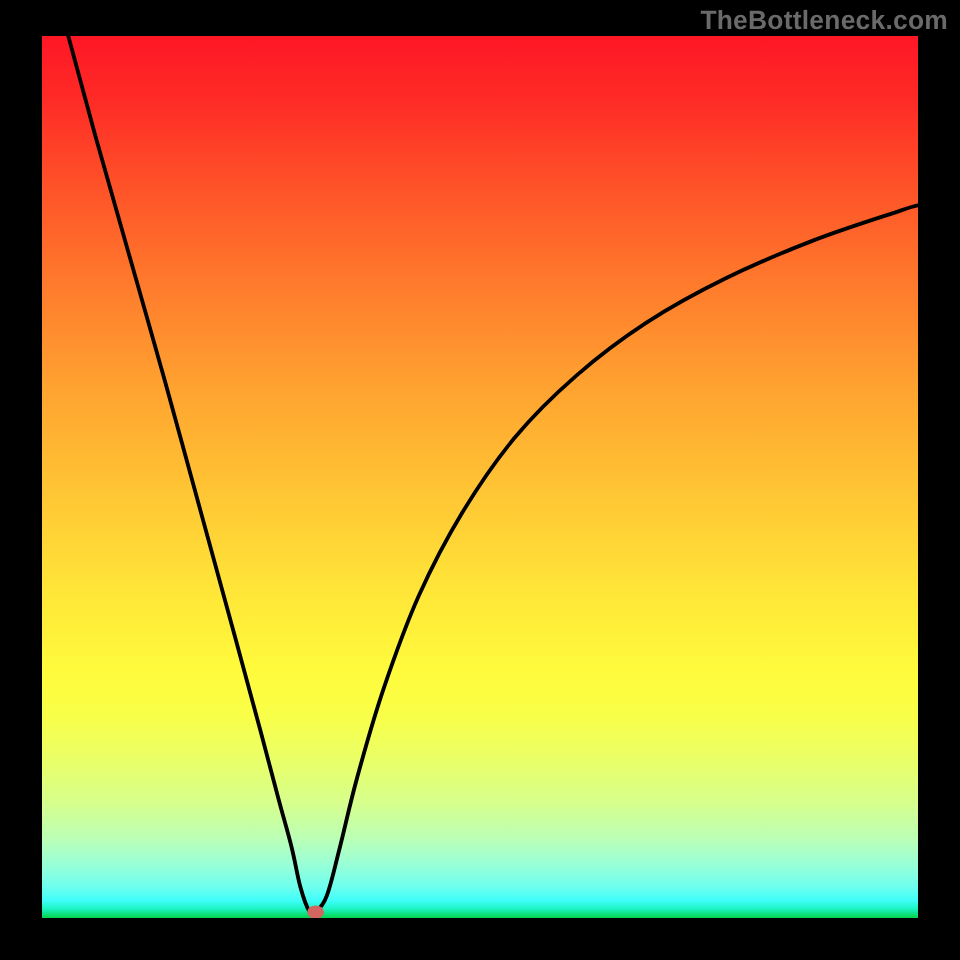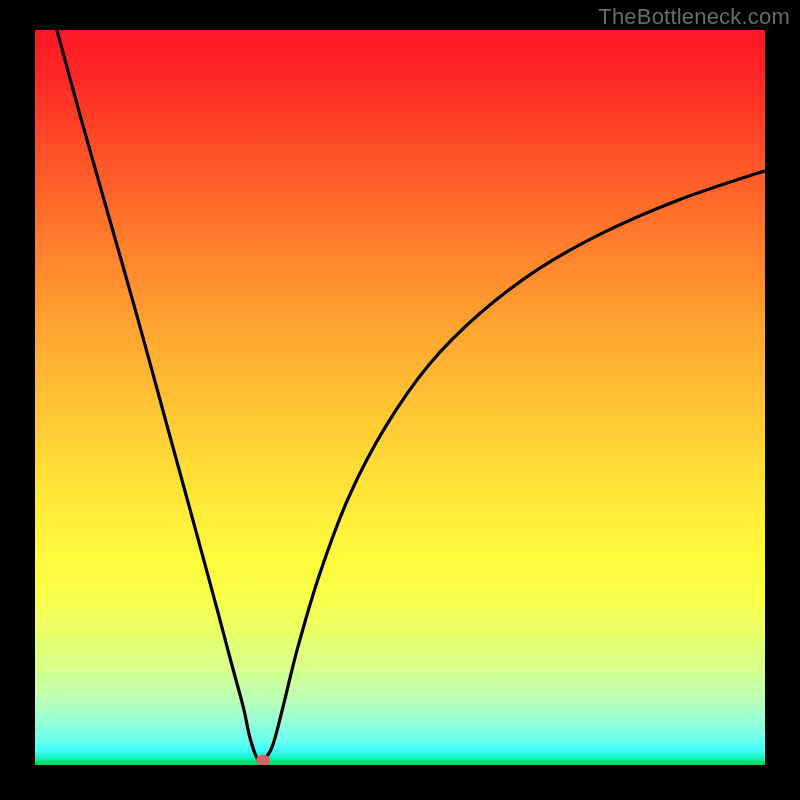--- a/index.html
+++ b/index.html
@@ -16,21 +16,21 @@
     width: 800px;
     height: 800px;
     background: #000;
   }
   .watermark {
     position: absolute;
     top: 4px;
     right: 10px;
     color: #6a6a6a;
     font-size: 22px;
-    font-weight: 400;
+    font-weight: 700;
     letter-spacing: 0.2px;
     z-index: 6;
   }
   .plot-area {
     position: absolute;
     left: 35px;
     top: 30px;
     width: 730px;
     height: 735px;
     overflow: hidden;

